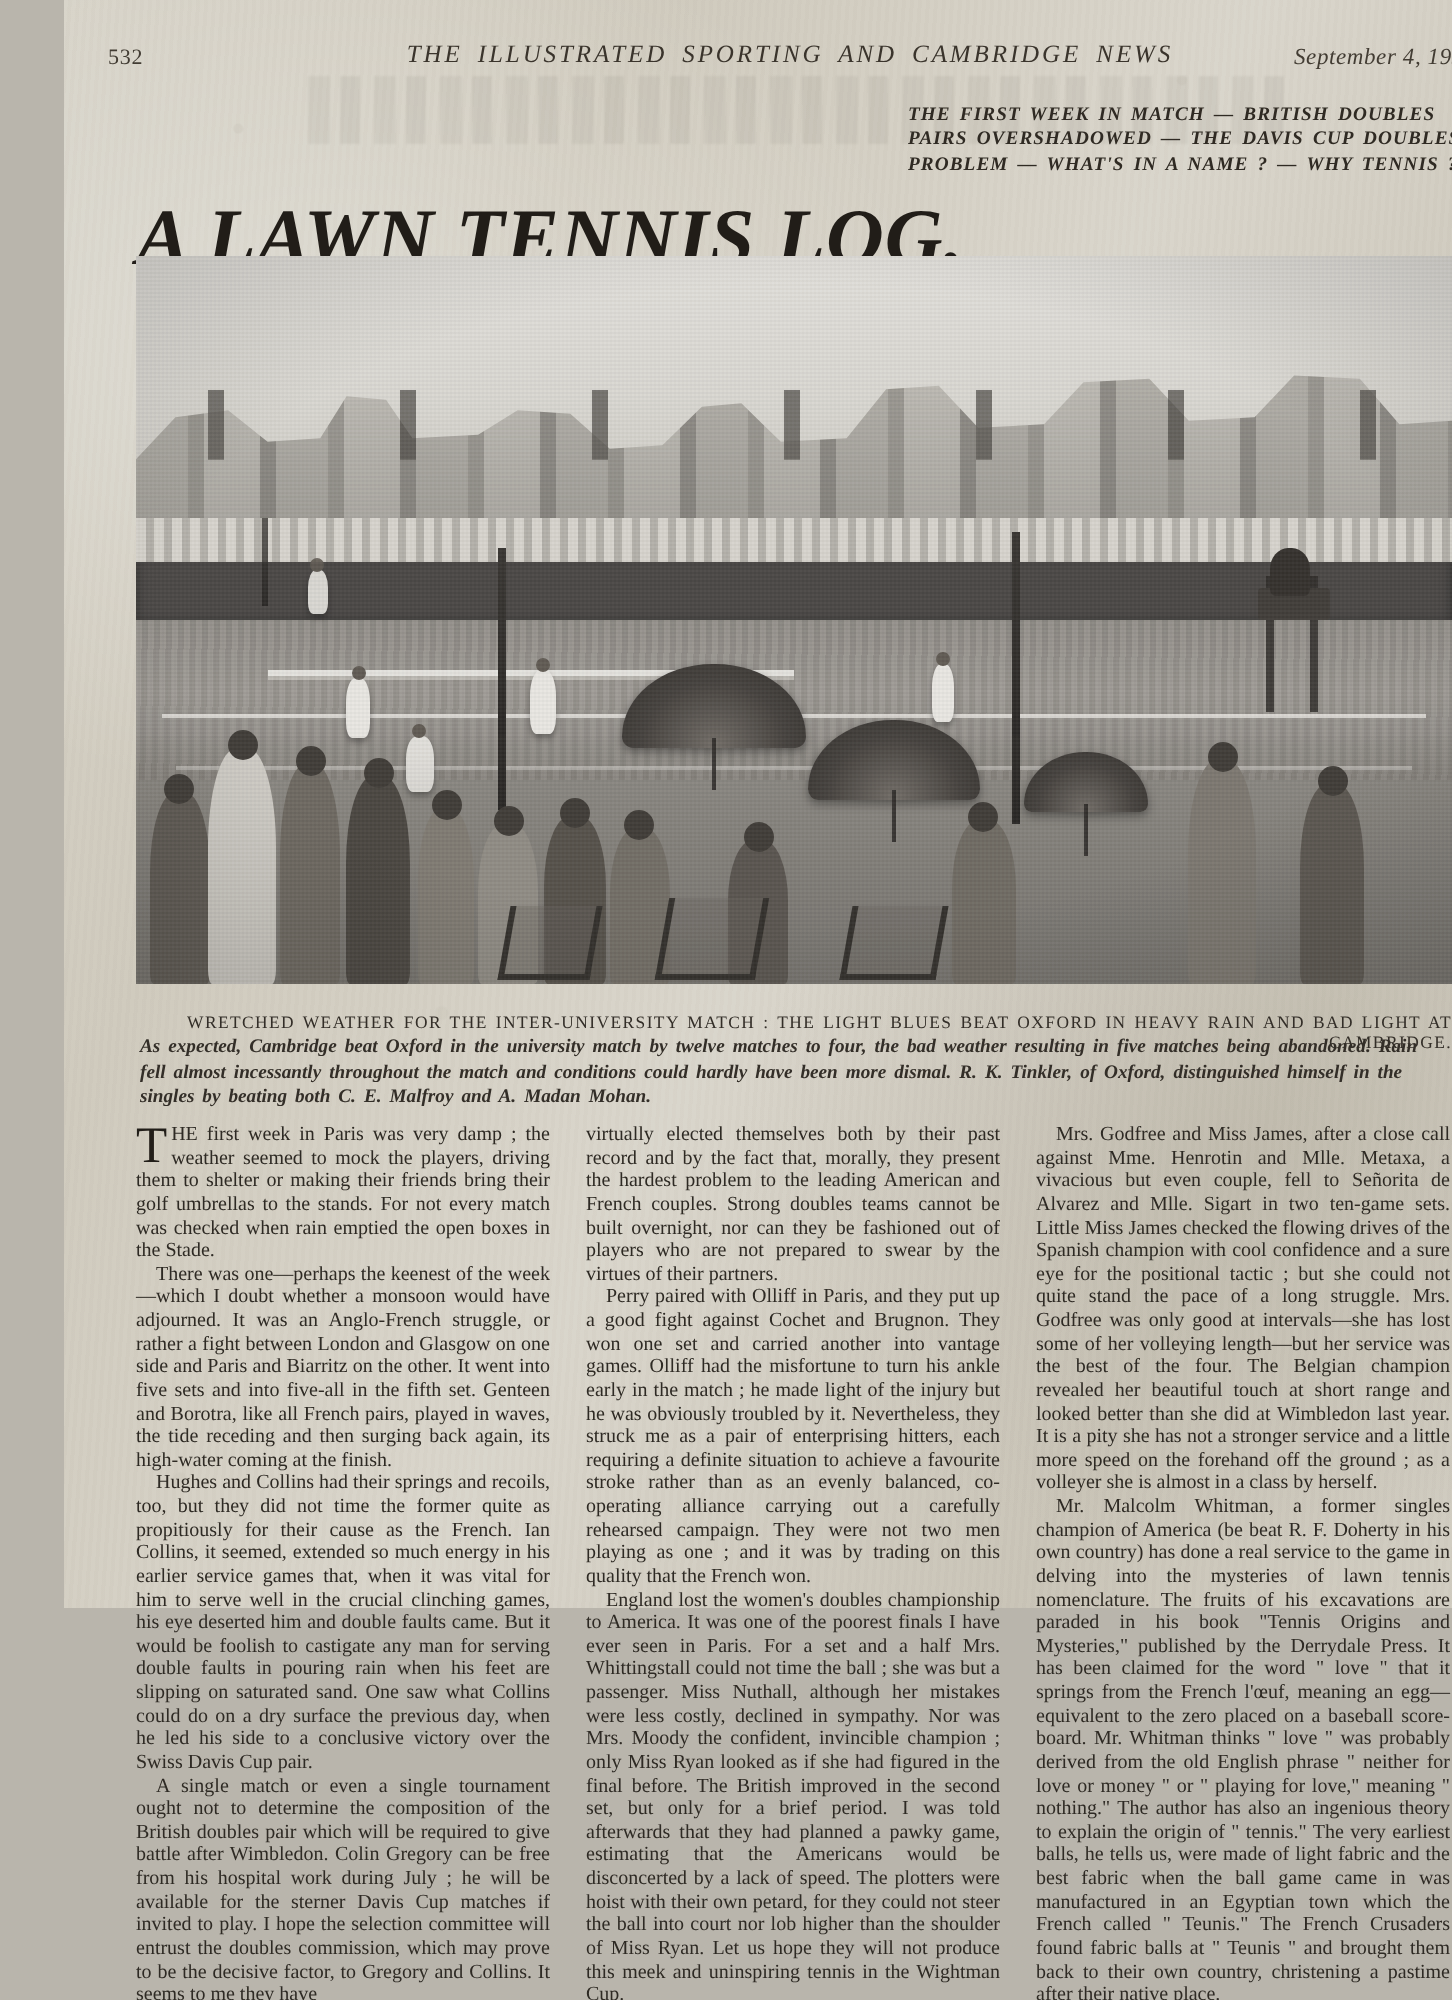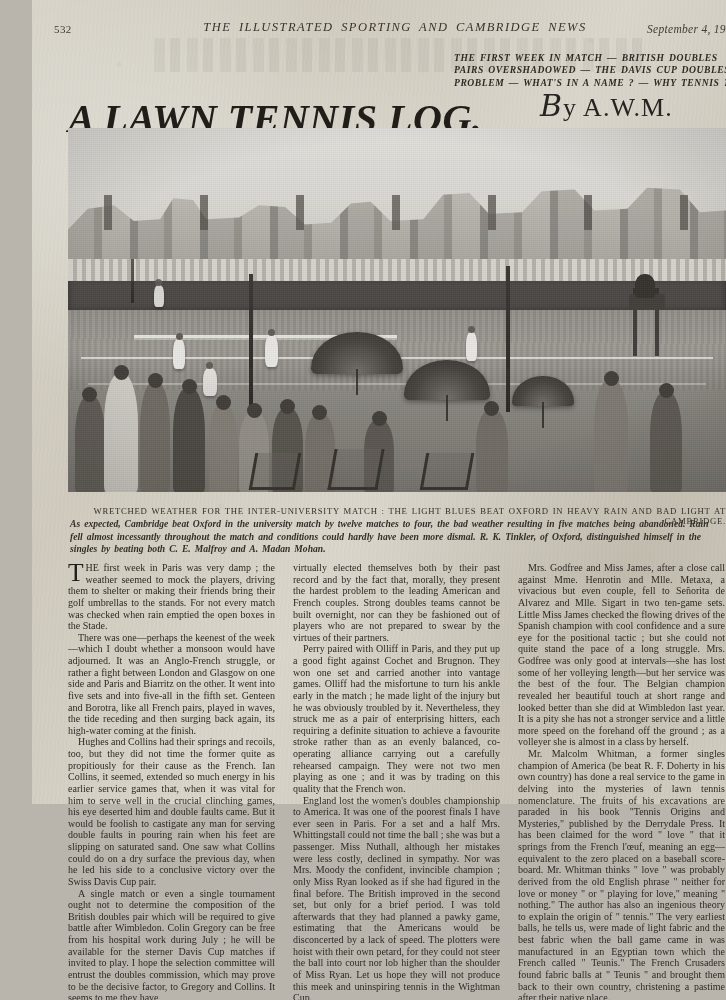--- a/index.html
+++ b/index.html
@@ -352,23 +352,20 @@
   <div id="masthead">
     <div id="folio" class="ink">532</div>
     <div id="running-head">THE ILLUSTRATED SPORTING AND CAMBRIDGE NEWS</div>
     <div id="issue-date">September 4, 1932</div>
   </div>
 
   <div id="strapline">THE FIRST WEEK IN MATCH — BRITISH DOUBLES PAIRS OVERSHADOWED — THE DAVIS CUP DOUBLES PROBLEM — WHAT'S IN A NAME ? — WHY TENNIS ?</div>
 
   <h1 id="headline">A LAWN TENNIS LOG.</h1>
 
-  <div id="byline">
-    <span class="by-b">B</span><span>y  A.W.M.</span>
-  </div>
 
   <figure id="photo" style="margin:0;">
     <div class="sky"></div>
     <div class="rooftops"></div>
     <div class="chimneys"></div>
     <div class="farwall"></div>
     <div class="fence"></div>
     <div class="court"></div>
 
     <div class="courtline" style="left:2%; top:63%; width:96%;"></div>

